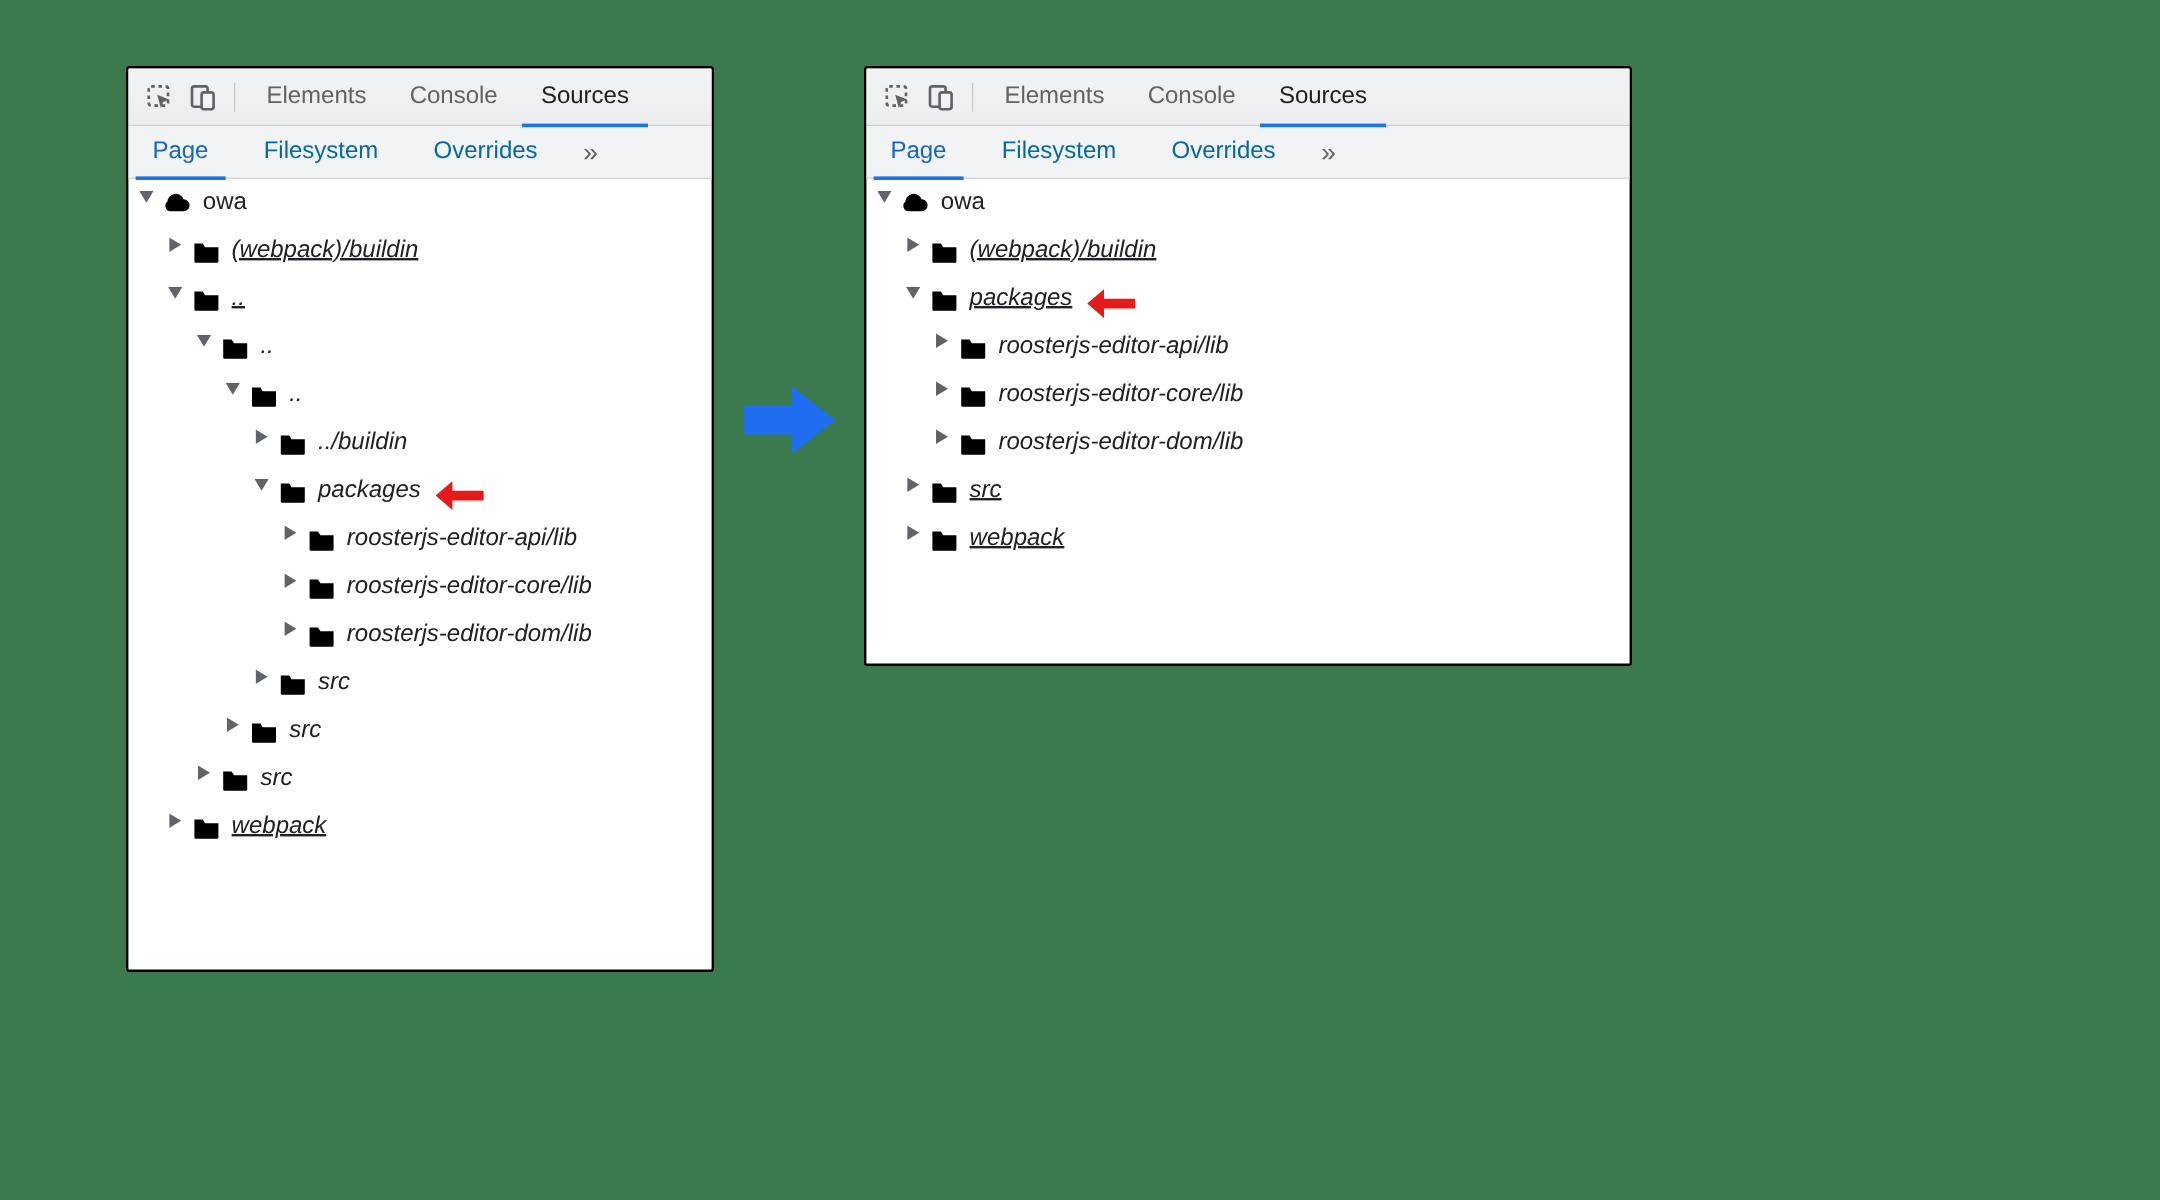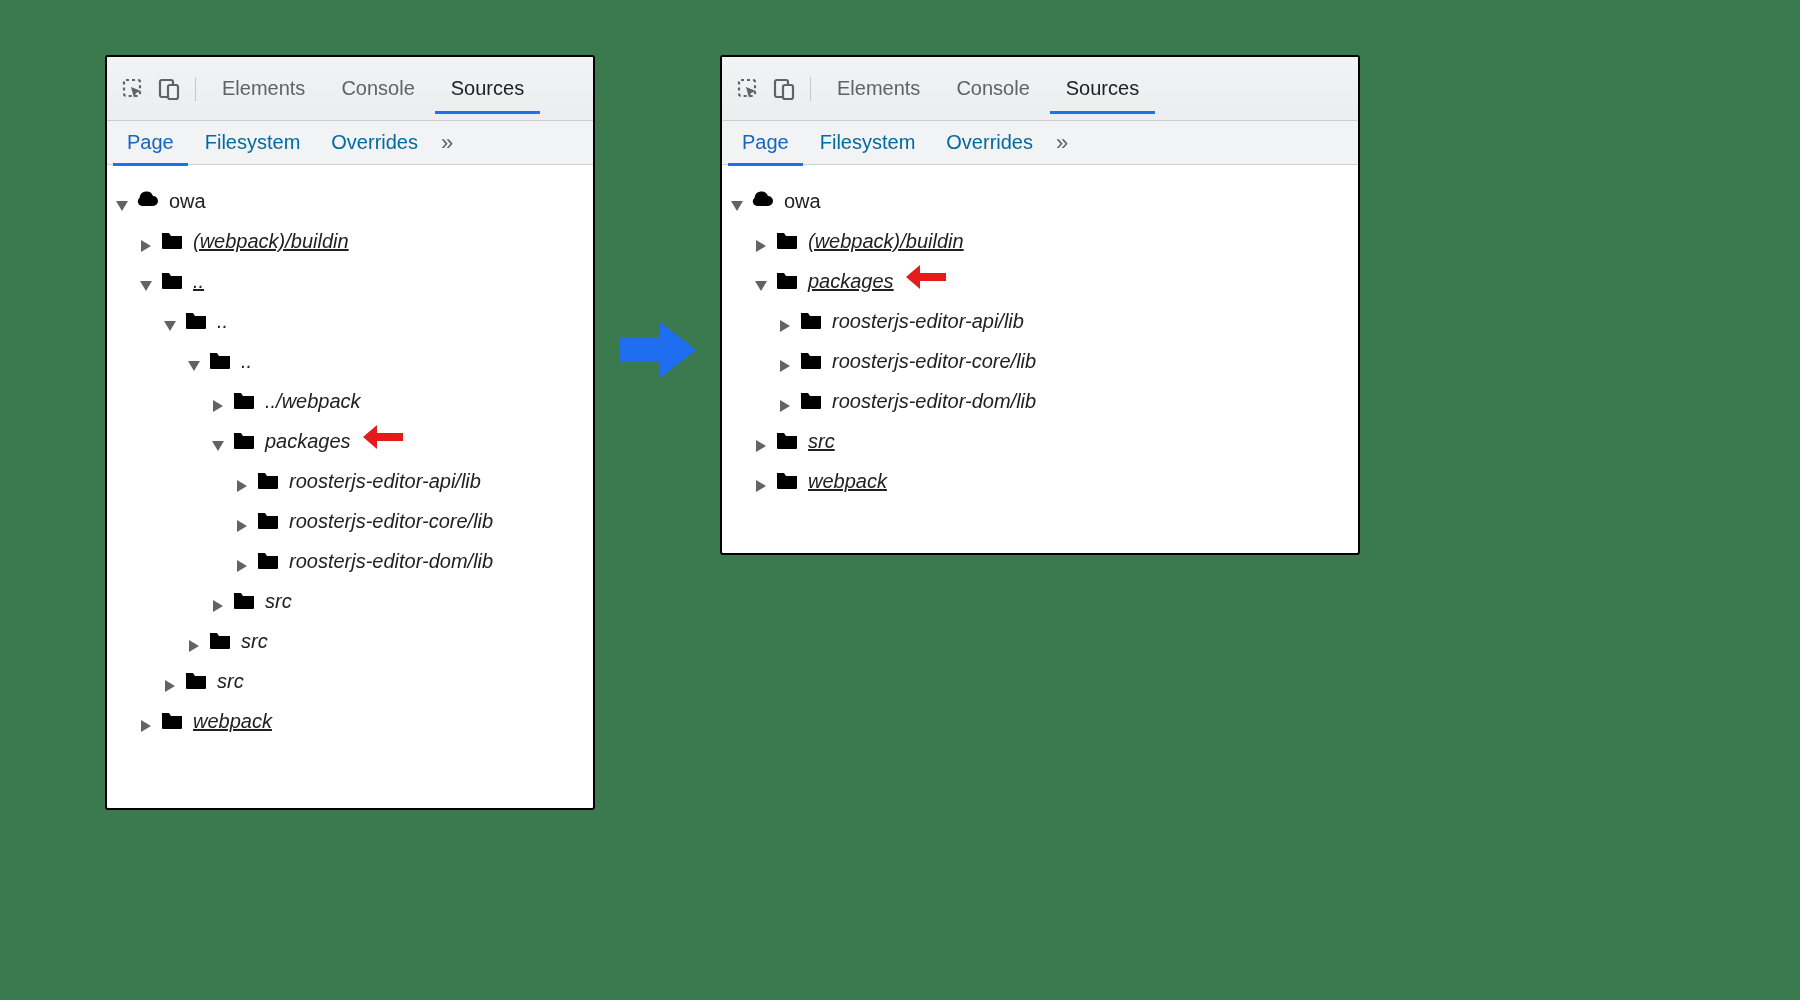--- a/index.html
+++ b/index.html
@@ -22,21 +22,21 @@
   .panel-right { left: 720px; top: 55px; width: 640px; height: 500px; }
   .arrow-between {
     position: absolute;
     left: 610px; top: 315px;
     width: 100px; height: 70px;
     display: flex; align-items: center; justify-content: center;
   }
   .top-tabs {
     display: flex;
     align-items: center;
-    height: 64px;
+    height: 48px;
     background: linear-gradient(#f1f3f4,#ecedef);
     border-bottom: 1px solid #cacdd1;
     padding: 0 10px;
     gap: 4px;
   }
   .top-icon {
     width: 32px; height: 32px;
     display: flex; align-items: center; justify-content: center;
     color: #5f6368;
   }
@@ -56,21 +56,21 @@
     content:"";
     position:absolute; left:0; right:0; bottom:-1px;
     height:3px; background:#1a73e8;
   }
   .sub-tabs {
     display:flex; align-items:center;
     height: 44px;
     background:#f1f3f4;
     border-bottom: 1px solid #d0d3d6;
     padding: 0 6px;
-    gap: 3px;
+    gap: 18px;
   }
   .sub-tab {
     padding: 0 14px;
     height:44px; display:flex; align-items:center;
     color:#0369a1; font-size: 20px;
     position:relative; cursor:pointer;
     white-space:nowrap;
   }
   .sub-tab.active { color:#1665c0; }
   .sub-tab.active::after {
@@ -78,21 +78,21 @@
     height:3px; background:#1a73e8;
   }
   .more-icon { color:#5f6368; font-size:22px; padding:0 6px; cursor:pointer; }
   .tree {
     padding: 8px 8px 14px 8px;
     font-size: 20px;
     color:#202124;
     user-select:none;
   }
   .row {
-    display:flex; align-items:flex-end;
+    display:flex; align-items:flex-start;
     height: 40px;
     white-space: nowrap;
     cursor:pointer;
   }
   .arrow-toggle {
     width: 14px; height: 14px;
     display: inline-flex; align-items:center; justify-content:center;
     margin-right: 6px;
     color:#606367;
     flex-shrink: 0;
@@ -263,21 +263,21 @@
       <span class="arrow-toggle">
           <svg width="10" height="12" viewBox="0 0 10 12">
             <use href="#tri-right"></use>
           </svg>
         </span>
       <span class="icon-slot folder">
           <svg width="24" height="24" viewBox="0 0 24 24">
             <use href="#folder-ico"></use>
           </svg>
         </span>
-      <span class="lbl">../webpack</span>
+      <span class="lbl">../buildin</span>
     </div>
 
     <div class="row indent-4">
       <span class="arrow-toggle">
           <svg width="12" height="10" viewBox="0 0 12 10">
             <use href="#tri-down"></use>
           </svg>
         </span>
       <span class="icon-slot folder">
           <svg width="24" height="24" viewBox="0 0 24 24">

